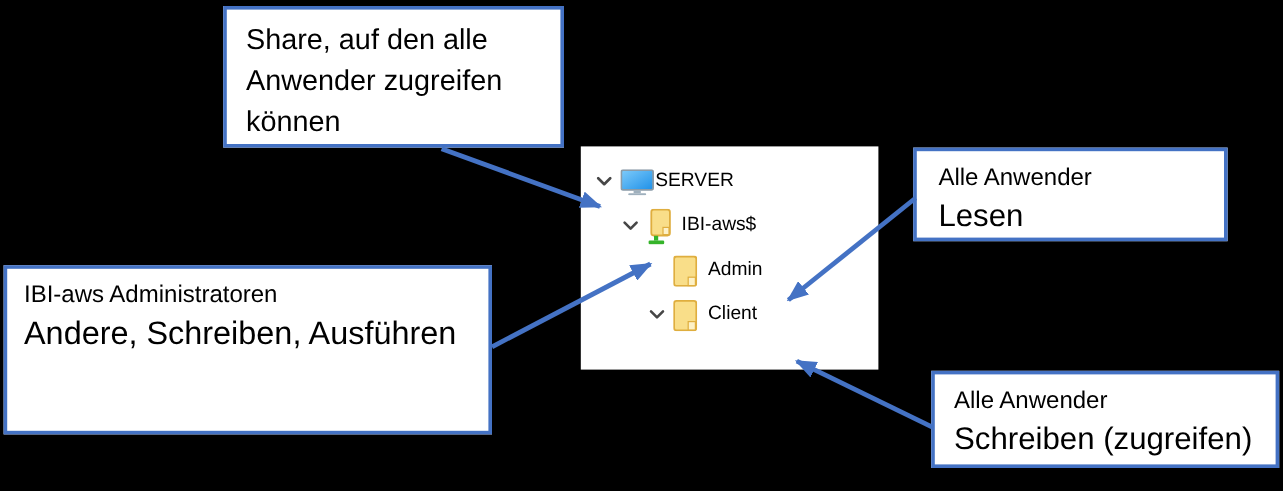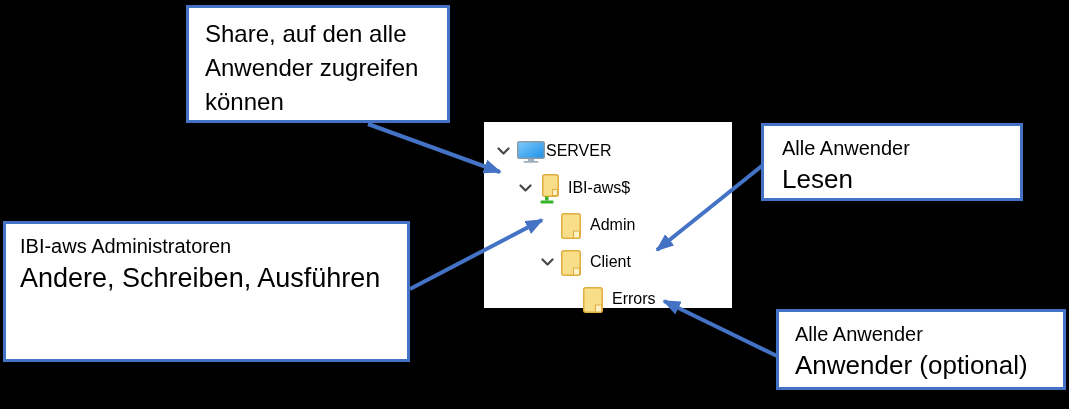--- a/index.html
+++ b/index.html
@@ -16,21 +16,21 @@
     overflow: hidden;
   }
   .callout {
     position: absolute;
     background: #fff;
     border: 3px solid var(--accent);
     box-sizing: border-box;
     color: #000;
   }
   .callout-share {
-    left: 186px; top: 5px; width: 264px; height: 118px;
+    left: 186px; top: 5px; width: 284px; height: 118px;
     padding: 9px 12px 0 16px;
     font-size: 24px; line-height: 34px;
   }
   .callout-read {
     left: 761px; top: 123px; width: 262px; height: 78px;
     padding: 8px 8px 0 18px;
   }
   .callout-admin {
     left: 3px; top: 221px; width: 407px; height: 141px;
     padding: 8px 8px 0 14px;
@@ -148,47 +148,37 @@
    </svg>
         </span>
         <span class="tree-icon">
           <svg width="20" height="26" viewBox="0 0 20 26">
        <rect x="0.75" y="0.75" width="18.5" height="24.5" rx="2" fill="#F9DE89" stroke="#DFAE3F" stroke-width="1.5"></rect>
        <rect x="12.5" y="18" width="6" height="7" fill="#FDF1C6" stroke="#DFAE3F" stroke-width="1"></rect>
      </svg>
         </span>
         <span class="tree-label">Client</span>
       </div>
-      <div class="tree-row" style="padding-left: 77px;">
-        <span class="expander"></span>
-        <span class="tree-icon">
-          <svg width="20" height="26" viewBox="0 0 20 26">
-       <rect x="0.75" y="0.75" width="18.5" height="24.5" rx="2" fill="#F9DE89" stroke="#DFAE3F" stroke-width="1.5"></rect>
-       <rect x="12.5" y="18" width="6" height="7" fill="#FDF1C6" stroke="#DFAE3F" stroke-width="1"></rect>
-     </svg>
-        </span>
-        <span class="tree-label">Errors</span>
-      </div>
     </div>
 
   <div class="callout callout-read">
     <div class="subject">Alle Anwender</div>
     <div class="permission">Lesen</div>
   </div>
 
   <div class="callout callout-admin">
     <div class="group">
       <div class="subject">IBI-aws Administratoren</div>
       <div class="permission">Andere, Schreiben, Ausführen</div>
     </div>
   </div>
 
   <div class="callout callout-write">
     <div class="subject">Alle Anwender</div>
-    <div class="permission">Anwender (optional)</div>
+    <div class="permission">Schreiben (zugreifen)</div>
   </div>
 
   <svg class="arrows" viewBox="0 0 1069 409">
     <defs>
       <marker id="ah" viewBox="0 0 10 8" refX="9" refY="4" markerWidth="18" markerHeight="14.4" orient="auto" markerUnits="userSpaceOnUse">
         <path d="M0 0 L10 4 L0 8 Z" fill="currentColor"></path>
       </marker>
     </defs>
     <line x1="368" y1="124" x2="500" y2="172" stroke="currentColor" stroke-width="4" marker-end="url(#ah)"></line>
     <line x1="410" y1="289" x2="542" y2="220" stroke="currentColor" stroke-width="4" marker-end="url(#ah)"></line>

